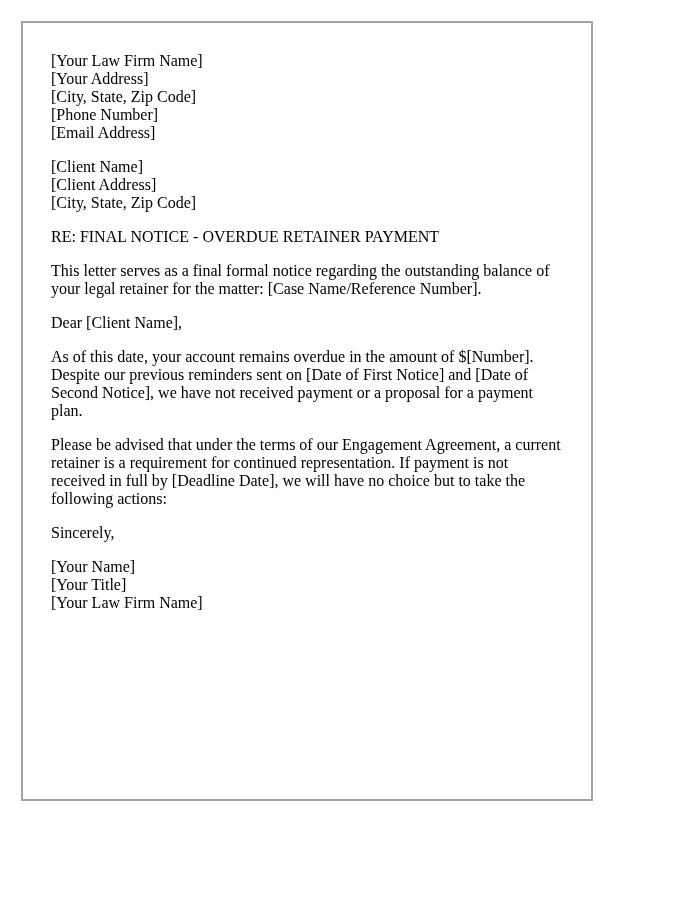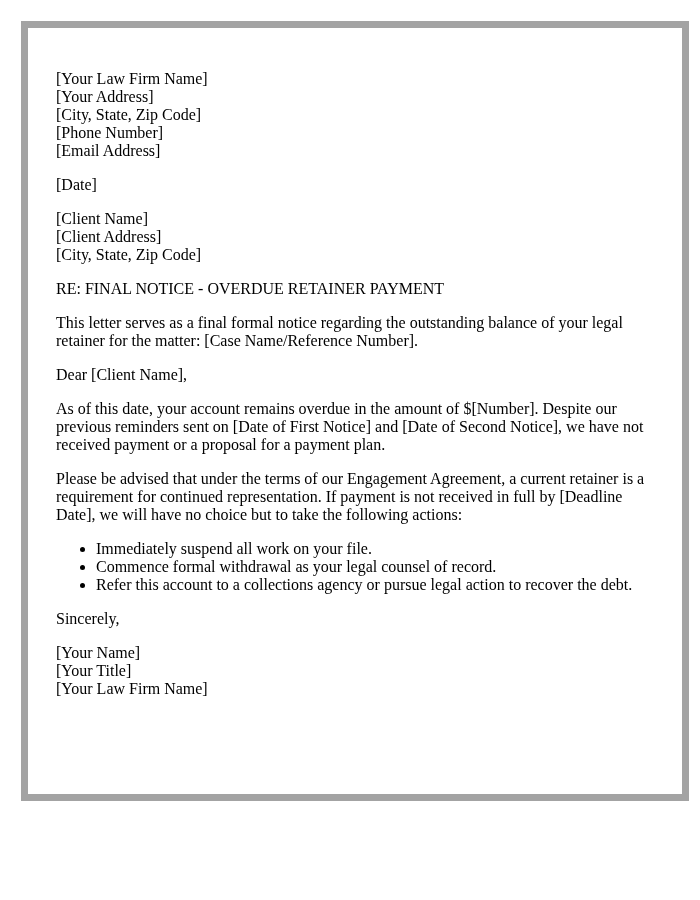--- a/index.html
+++ b/index.html
@@ -7,26 +7,26 @@
     width: 700px;
     height: 900px;
     background: #ffffff;
     position: relative;
     font-family: "Liberation Serif", serif;
   }
   .page {
     position: absolute;
     left: 21px;
     top: 21px;
-    width: 668px;
+    width: 572px;
     height: 780px;
     box-sizing: border-box;
-    border: 7px solid #a3a3a3;
+    border: 2px solid #a3a3a3;
     background: #ffffff;
-    padding: 26px 28px;
+    padding: 13px 28px;
     font-size: 16px;
     line-height: 18px;
     color: #000000;
     overflow: hidden;
   }
   .page p { margin: 16px 0; }
   .subject { font-weight: normal; }
   .page ul {
     margin: 16px 0;
     padding-left: 40px;
@@ -40,43 +40,37 @@
 <div class="page">
 
   <p>
     <span>[Your Law Firm Name]</span><br>
     <span>[Your Address]</span><br>
     <span>[City, State, Zip Code]</span><br>
     <span>[Phone Number]</span><br>
     <span>[Email Address]</span>
   </p>
 
-  <p>[Date]</p>
 
   <p>
     <span>[Client Name]</span><br>
     <span>[Client Address]</span><br>
     <span>[City, State, Zip Code]</span>
   </p>
 
   <p class="subject">RE: FINAL NOTICE - OVERDUE RETAINER PAYMENT</p>
 
   <p>This letter serves as a final formal notice regarding the outstanding balance of your legal retainer for the matter: [Case Name/Reference Number].</p>
 
   <p>Dear [Client Name],</p>
 
   <p>As of this date, your account remains overdue in the amount of $[Number]. Despite our previous reminders sent on [Date of First Notice] and [Date of Second Notice], we have not received payment or a proposal for a payment plan.</p>
 
   <p>Please be advised that under the terms of our Engagement Agreement, a current retainer is a requirement for continued representation. If payment is not received in full by [Deadline Date], we will have no choice but to take the following actions:</p>
 
-  <ul>
-    <li>Immediately suspend all work on your file.</li>
-    <li>Commence formal withdrawal as your legal counsel of record.</li>
-    <li>Refer this account to a collections agency or pursue legal action to recover the debt.</li>
-  </ul>
 
 
 
   <p>Sincerely,</p>
 
   <p>
     <span>[Your Name]</span><br>
     <span>[Your Title]</span><br>
     <span>[Your Law Firm Name]</span>
   </p>

